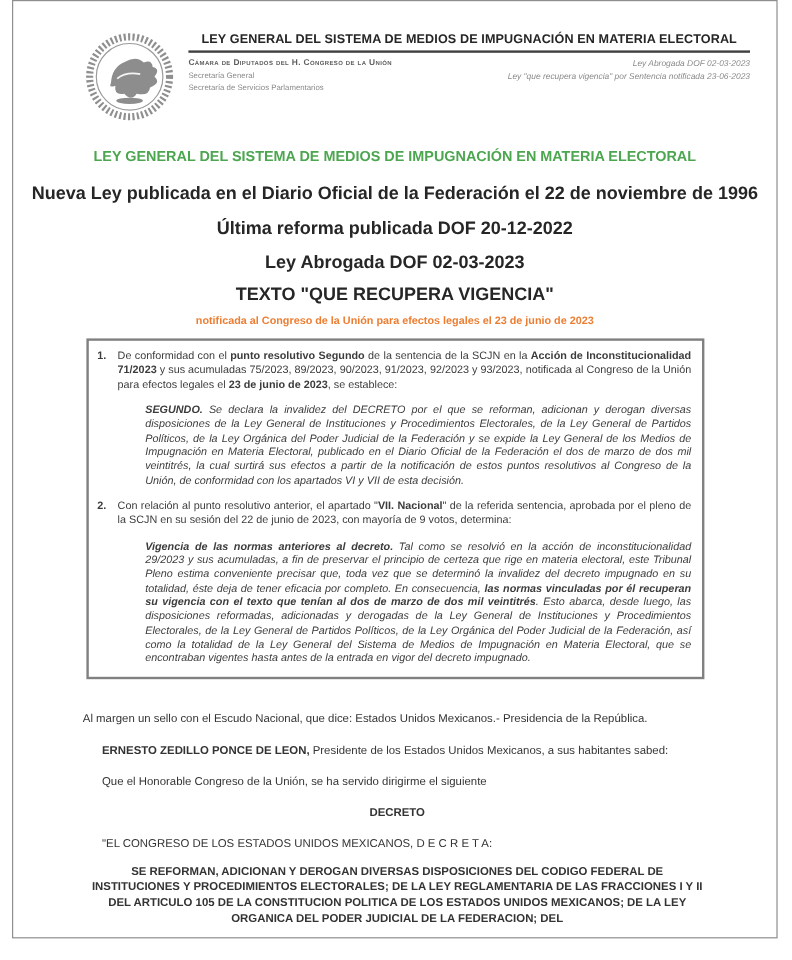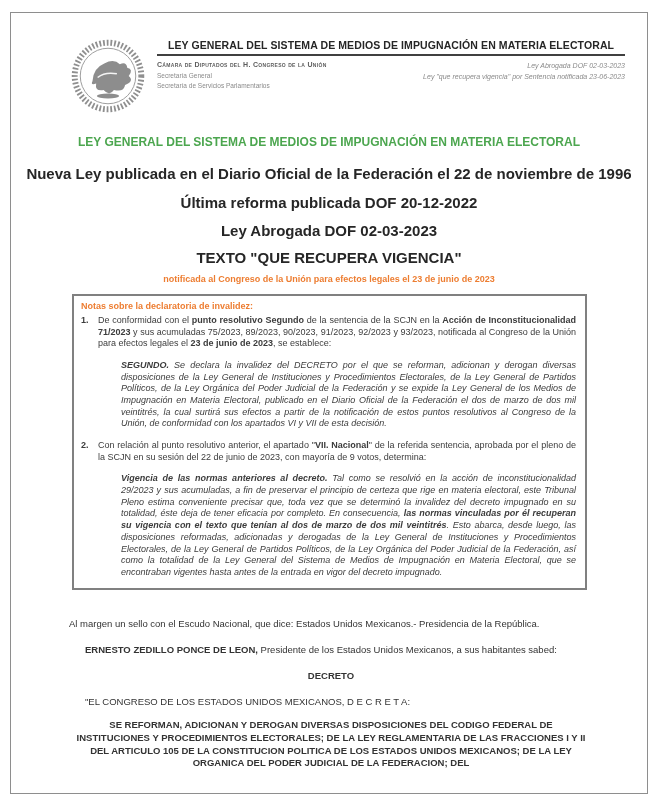--- a/index.html
+++ b/index.html
@@ -1,17 +1,17 @@
 <!DOCTYPE html>
 <html><head>
 <meta charset="utf-8">
 <style>
   * { margin:0; padding:0; box-sizing:border-box; }
   html,body { width:660px; height:800px; background:#ffffff; font-family:"Liberation Sans",sans-serif; color:#2b2b2b; }
-  .page-frame { position:absolute; top:12px; left:10px; width:638px; height:782px; border:1px solid #8e8e8e; background:#fff; overflow:hidden; }
+  .page-frame { position:absolute; top:0; left:10px; width:638px; height:782px; border:1px solid #8e8e8e; background:#fff; overflow:hidden; }
 
   
   .doc-header { position:relative; margin:26px 22px 0 54px; height:76px; }
   .logo-wrap { position:absolute; left:0; top:0; width:86px; height:74px; }
   .header-right { margin-left:92px; }
   .header-title { font-size:10.5px; font-weight:bold; text-align:center; color:#262626; padding-bottom:3px; border-bottom:2px solid #404040; letter-spacing:.1px; }
   .header-cols { display:flex; justify-content:space-between; margin-top:4px; }
   .org-block { line-height:1.55; }
   .org-main { font-size:7px; color:#5d5d5d; font-weight:bold; font-variant:small-caps; letter-spacing:.3px; }
   .org-sub { font-size:6.5px; color:#8a8a8a; }
@@ -79,38 +79,38 @@
   <div class="main-title">LEY GENERAL DEL SISTEMA DE MEDIOS DE IMPUGNACIÓN EN MATERIA ELECTORAL</div>
   <div class="center-line pub-line">Nueva Ley publicada en el Diario Oficial de la Federación el 22 de noviembre de 1996</div>
   <div class="center-line reform-line">Última reforma publicada DOF 20-12-2022</div>
   <div class="center-line abrogated-line">Ley Abrogada DOF 02-03-2023</div>
   <div class="center-line recovered-line">TEXTO "QUE RECUPERA VIGENCIA"</div>
   <div class="declaration">
     <div>notificada al Congreso de la Unión para efectos legales el 23 de junio de 2023</div>
   </div>
 
   <div class="notes-box">
-    <div class="notes-heading">Notas sobre la declaratoria de invalidez:</div>
 
     <div class="note-item">
       <span class="note-num">1.</span>
       <span class="note-body"><span>De conformidad con el </span><b>punto resolutivo Segundo</b><span> de la sentencia de la SCJN en la </span><b>Acción de Inconstitucionalidad 71/2023</b><span> y sus acumuladas 75/2023, 89/2023, 90/2023, 91/2023, 92/2023 y 93/2023, notificada al Congreso de la Unión para efectos legales el </span><b>23 de junio de 2023</b><span>, se establece:</span></span>
     </div>
 
     <div class="quote"><b>SEGUNDO.</b><span> Se declara la invalidez del DECRETO por el que se reforman, adicionan y derogan diversas disposiciones de la Ley General de Instituciones y Procedimientos Electorales, de la Ley General de Partidos Políticos, de la Ley Orgánica del Poder Judicial de la Federación y se expide la Ley General de los Medios de Impugnación en Materia Electoral, publicado en el Diario Oficial de la Federación el dos de marzo de dos mil veintitrés, la cual surtirá sus efectos a partir de la notificación de estos puntos resolutivos al Congreso de la Unión, de conformidad con los apartados VI y VII de esta decisión.</span></div>
 
     <div class="note-item">
       <span class="note-num">2.</span>
       <span class="note-body"><span>Con relación al punto resolutivo anterior, el apartado "</span><b>VII. Nacional</b><span>" de la referida sentencia, aprobada por el pleno de la SCJN en su sesión del 22 de junio de 2023, con mayoría de 9 votos, determina:</span></span>
     </div>
 
     <div class="quote"><b>Vigencia de las normas anteriores al decreto.</b><span> Tal como se resolvió en la acción de inconstitucionalidad 29/2023 y sus acumuladas, a fin de preservar el principio de certeza que rige en materia electoral, este Tribunal Pleno estima conveniente precisar que, toda vez que se determinó la invalidez del decreto impugnado en su totalidad, éste deja de tener eficacia por completo. En consecuencia, </span><b>las normas vinculadas por él recuperan su vigencia con el texto que tenían al dos de marzo de dos mil veintitrés</b><span>. Esto abarca, desde luego, las disposiciones reformadas, adicionadas y derogadas de la Ley General de Instituciones y Procedimientos Electorales, de la Ley General de Partidos Políticos, de la Ley Orgánica del Poder Judicial de la Federación, así como la totalidad de la Ley General del Sistema de Medios de Impugnación en Materia Electoral, que se encontraban vigentes hasta antes de la entrada en vigor del decreto impugnado.</span></div>
   </div>
 
   <div class="doc-body">
     <div class="body-p">Al margen un sello con el Escudo Nacional, que dice: Estados Unidos Mexicanos.- Presidencia de la República.</div>
     <div class="body-p p2"><b>ERNESTO ZEDILLO PONCE DE LEON,</b><span> Presidente de los Estados Unidos Mexicanos, a sus habitantes sabed:</span></div>
+    <div class="body-p p3">Que el Honorable Congreso de la Unión, se ha servido dirigirme el siguiente</div>
     <div class="decreto">DECRETO</div>
     <div class="body-p p4">"EL CONGRESO DE LOS ESTADOS UNIDOS MEXICANOS, D E C R E T A:</div>
     <div class="p5">SE REFORMAN, ADICIONAN Y DEROGAN DIVERSAS DISPOSICIONES DEL CODIGO FEDERAL DE INSTITUCIONES Y PROCEDIMIENTOS ELECTORALES; DE LA LEY REGLAMENTARIA DE LAS FRACCIONES I Y II DEL ARTICULO 105 DE LA CONSTITUCION POLITICA DE LOS ESTADOS UNIDOS MEXICANOS; DE LA LEY ORGANICA DEL PODER JUDICIAL DE LA FEDERACION; DEL</div>
   </div>
 
 </div>
 
 </body></html>

